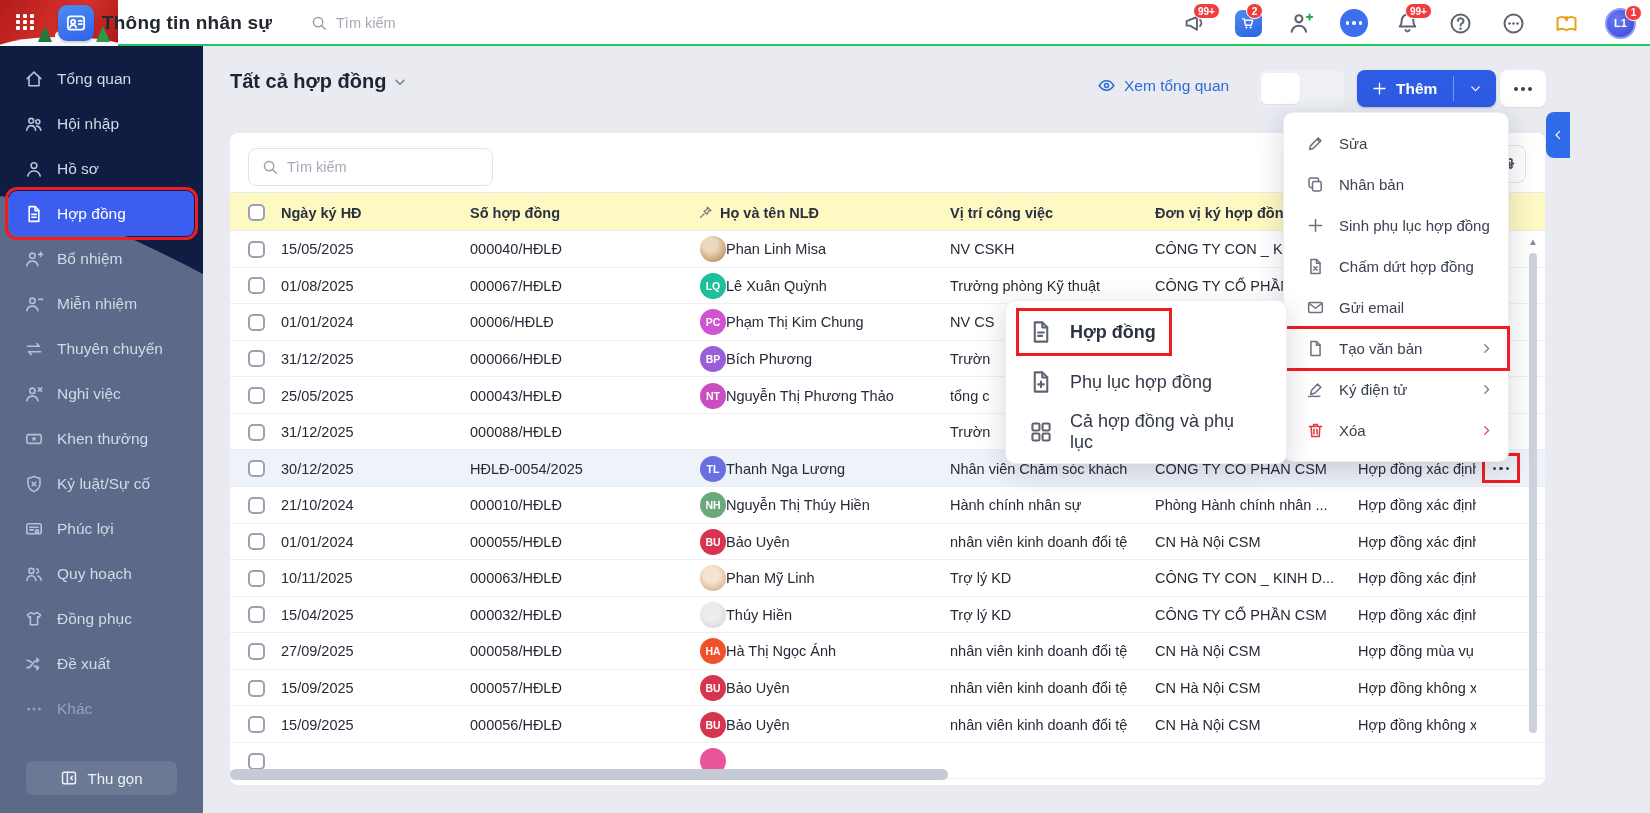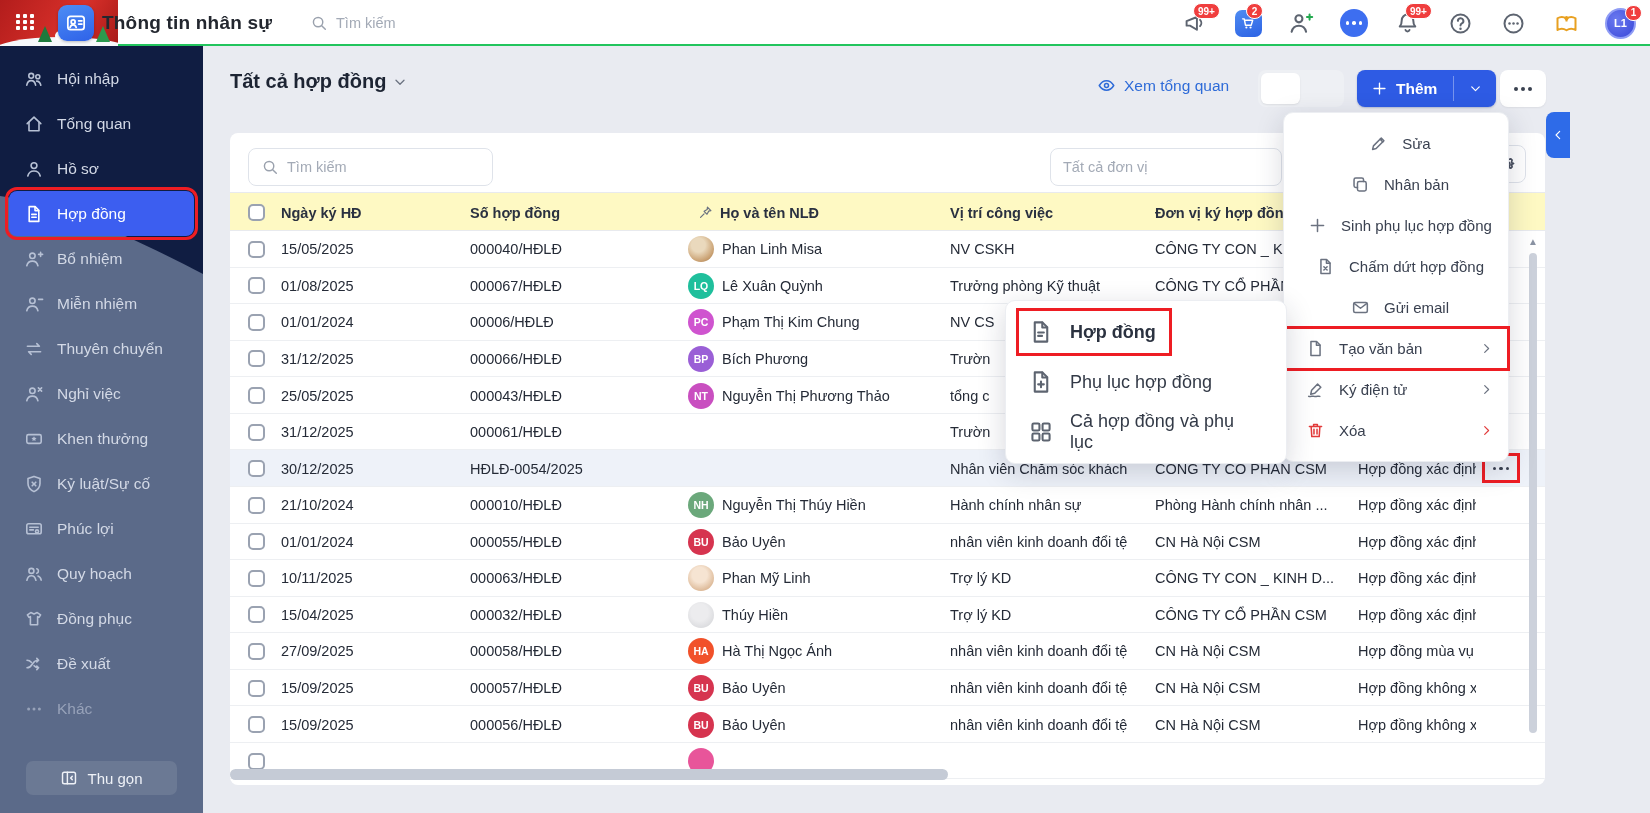--- a/index.html
+++ b/index.html
@@ -76,39 +76,39 @@
 
   .thead { position:absolute; left:0; top:59px; width:1315px; height:39px; background:#fef9c3; border-top:1px solid #e8eaee; border-bottom:1px solid #e8eaee; font-size:14.5px; font-weight:bold; color:#2a3140; }
   .th { position:absolute; top:0; height:39px; display:flex; align-items:center; white-space:nowrap; }
   .tbody { position:absolute; left:0; top:98px; width:1315px; }
   .trow { position:relative; height:36.57px; border-bottom:1px solid #edeff2; background:#fff; font-size:14.5px; color:#252b37; }
   .trow.hl { background:#eef2f9; }
   .cell { position:absolute; top:0; height:36.57px; display:flex; align-items:center; white-space:nowrap; overflow:hidden; }
   .c-check { left:18px; width:20px; }
   .c-date { left:51px; width:150px; }
   .c-contract { left:240px; width:185px; }
-  .c-name { left:458px; width:230px; gap:8px; }
+  .c-name { left:470px; width:230px; }
   .c-pos { left:720px; width:188px; }
   .c-unit { left:925px; width:190px; }
   .c-type { left:1128px; width:118px; }
   .checkbox { width:17px; height:17px; border:2px solid #9aa2b1; border-radius:5px; background:#fff; cursor:pointer; }
   .av { width:26px; height:26px; border-radius:50%; color:#fff; font-size:10.5px; font-weight:bold; display:flex; align-items:center; justify-content:center; flex:none; }
   .av.photo-misa { background:radial-gradient(circle at 40% 35%,#ead9bd 30%,#c9a071 70%,#8f6b43); }
   .av.photo-baby { background:radial-gradient(circle at 45% 38%,#f6e4d2 35%,#dcb896 75%,#b08a60); }
   .av.photo-grey { background:radial-gradient(circle at 45% 40%,#ececee 40%,#cfd0d4); }
   .row-more { position:absolute; left:1255px; top:6px; width:32px; height:24px; display:flex; align-items:center; justify-content:center; gap:3px; cursor:pointer; outline:3px solid #ee1d23; outline-offset:0; background:#eef2f9; }
   .row-more i { width:3.5px; height:3.5px; border-radius:50%; background:#3a4150; }
 
   .vscroll-arrow { position:absolute; left:1297px; top:104px; width:12px; height:10px; color:#8a93a3; font-size:10px; line-height:10px; text-align:center; cursor:pointer; }
   .vscroll-thumb { position:absolute; left:1299px; top:120px; width:8px; height:480px; background:#ccd1db; border-radius:4px; cursor:pointer; }
   .hscroll-thumb { position:absolute; left:0px; top:636px; width:718px; height:11px; background:#c5cbd6; border-radius:6px; cursor:pointer; }
 
   
   .ctx-menu { position:absolute; left:1080px; top:66px; width:226px; background:#fff; border-radius:10px; box-shadow:0 8px 28px rgba(25,35,60,.18); border:1px solid #eceef2; padding:10px 0; z-index:40; }
-  .mi { position:relative; height:41px; display:flex; align-items:center; gap:14px; padding:0 14px 0 22px; font-size:15px; color:#3a4150; cursor:pointer;justify-content:center; }
+  .mi { position:relative; height:41px; display:flex; align-items:center; gap:14px; padding:0 14px 0 22px; font-size:15px; color:#3a4150; cursor:pointer; }
   .mi .ic { color:#6b7280; }
   .mi.danger .ic { color:#e23b3b; }
   .mi .chev { margin-left:auto; color:#6b7280; }
   .mi.annot { outline:3px solid #ee1d23; outline-offset:-1px; }
 
   .sub-menu { position:absolute; left:802px; top:254px; width:282px; background:#fff; border-radius:10px; box-shadow:0 8px 28px rgba(25,35,60,.18); border:1px solid #eceef2; padding:6px 0; z-index:45; }
   .smi { height:50px; display:flex; align-items:center; padding:0 14px; cursor:pointer; }
   .smi .wrap { display:inline-flex; align-items:center; gap:16px; padding:7px 12px 7px 8px; font-size:18px; color:#2b3240; font-weight:bold; }
   .smi .wrap.normal { font-weight:normal; color:#333a47; }
   .smi .ic { color:#5d6470; }
@@ -241,36 +241,36 @@
   </div>
 
   <div class="sidebar">
     <svg class="sidebar-curve" width="203" height="767" viewBox="0 0 203 767" preserveAspectRatio="none">
       <path d="M0,150 C60,158 130,190 203,228 L203,767 L0,767 Z" fill="#5b6a89"></path>
     </svg>
     <div class="side-items" id="side-items">
         <div class="side-item">
           <span>
             <svg viewBox="0 0 20 20" width="20" height="20" fill="none" stroke="currentColor" stroke-width="1.6" stroke-linecap="round" stroke-linejoin="round" class="ic">
+              <path d="M3.2 9.6 10 3.2l6.8 6.4"></path>
+              <path d="M5 8.4V16.8h10V8.4"></path>
+            </svg>
+          </span>
+          <span>Tổng quan</span>
+        </div>
+        <div class="side-item">
+          <span>
+            <svg viewBox="0 0 20 20" width="20" height="20" fill="none" stroke="currentColor" stroke-width="1.6" stroke-linecap="round" stroke-linejoin="round" class="ic">
               <circle cx="7.2" cy="6.8" r="2.4"></circle>
               <path d="M2.8 16.2c.5-3 2.4-4.6 4.4-4.6 2 0 3.9 1.6 4.4 4.6"></path>
               <circle cx="13.8" cy="7.8" r="2"></circle>
               <path d="M12.6 12.1c1.9.1 3.6 1.5 4.2 4.1"></path>
             </svg>
           </span>
           <span>Hội nhập</span>
-        </div>
-        <div class="side-item">
-          <span>
-            <svg viewBox="0 0 20 20" width="20" height="20" fill="none" stroke="currentColor" stroke-width="1.6" stroke-linecap="round" stroke-linejoin="round" class="ic">
-              <path d="M3.2 9.6 10 3.2l6.8 6.4"></path>
-              <path d="M5 8.4V16.8h10V8.4"></path>
-            </svg>
-          </span>
-          <span>Tổng quan</span>
         </div>
         <div class="side-item">
           <span>
             <svg viewBox="0 0 20 20" width="20" height="20" fill="none" stroke="currentColor" stroke-width="1.6" stroke-linecap="round" stroke-linejoin="round" class="ic">
               <circle cx="10" cy="6.6" r="2.9"></circle>
               <path d="M3.8 17c.8-3.3 3.1-5 6.2-5s5.4 1.7 6.2 5"></path>
             </svg>
           </span>
           <span>Hồ sơ</span>
         </div>
@@ -464,23 +464,20 @@
     <div class="card">
       <div class="filter-search">
         <span class="ic">
             <svg viewBox="0 0 20 20" width="18" height="18" fill="none" stroke="currentColor" stroke-width="1.6" stroke-linecap="round" stroke-linejoin="round" class="ic">
               <circle cx="9" cy="9" r="5.2"></circle>
               <path d="M13 13l4 4"></path>
             </svg>
           </span>
         <input placeholder="Tìm kiếm" style="">
       </div>
-      <div class="unit-select">
-        <input placeholder="Tất cả đơn vị" style="">
-      </div>
       <div class="gear-btn">
         <span class="ic">
             <svg viewBox="0 0 20 20" width="21" height="21" fill="none" stroke="currentColor" stroke-width="1.6" stroke-linecap="round" stroke-linejoin="round" class="ic">
               <circle cx="10" cy="10" r="2.4"></circle>
               <path d="M10 3.2l1 2 2.2-.6 1.2 1.2-.6 2.2 2 1-2 1 .6 2.2-1.2 1.2-2.2-.6-1 2-1-2-2.2.6-1.2-1.2.6-2.2-2-1 2-1-.6-2.2 1.2-1.2 2.2.6z"></path>
             </svg>
           </span>
       </div>
 
       <div class="thead">
@@ -571,31 +568,35 @@
             </div>
             <div class="cell c-pos">tổng c</div>
             <div class="cell c-unit"></div>
             <div class="cell c-type"></div>
           </div>
           <div class="trow">
             <div class="cell c-check">
               <span class="checkbox"></span>
             </div>
             <div class="cell c-date">31/12/2025</div>
-            <div class="cell c-contract">000061/HĐLĐ</div>
+            <div class="cell c-contract">000088/HĐLĐ</div>
             <div class="cell c-pos">Trườn</div>
             <div class="cell c-unit"></div>
             <div class="cell c-type"></div>
           </div>
           <div class="trow hl">
             <div class="cell c-check">
               <span class="checkbox"></span>
             </div>
             <div class="cell c-date">30/12/2025</div>
             <div class="cell c-contract">HĐLĐ-0054/2025</div>
+            <div class="cell c-name">
+              <span class="av" style="background: rgb(106, 111, 224);">TL</span>
+              <span>Thanh Nga Lương</span>
+            </div>
             <div class="cell c-pos">Nhân viên Chăm sóc khách</div>
             <div class="cell c-unit">CÔNG TY CỔ PHẦN CSM</div>
             <div class="cell c-type">Hợp đồng xác định</div>
             <div class="row-more">
               <i></i>
               <i></i>
               <i></i>
             </div>
           </div>
           <div class="trow">

